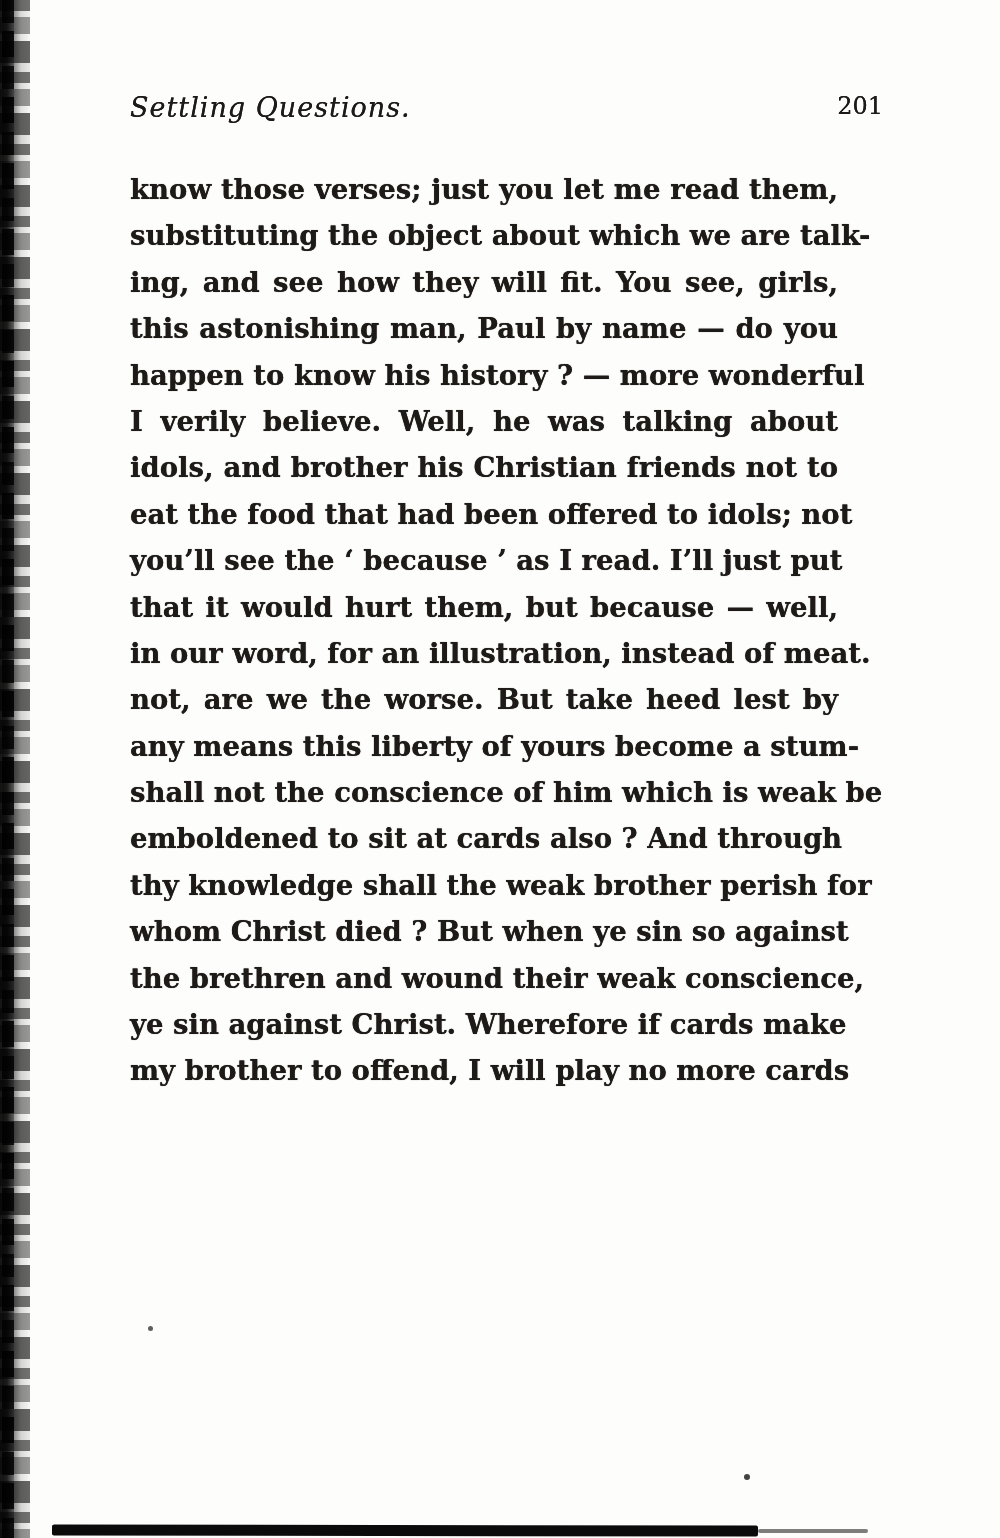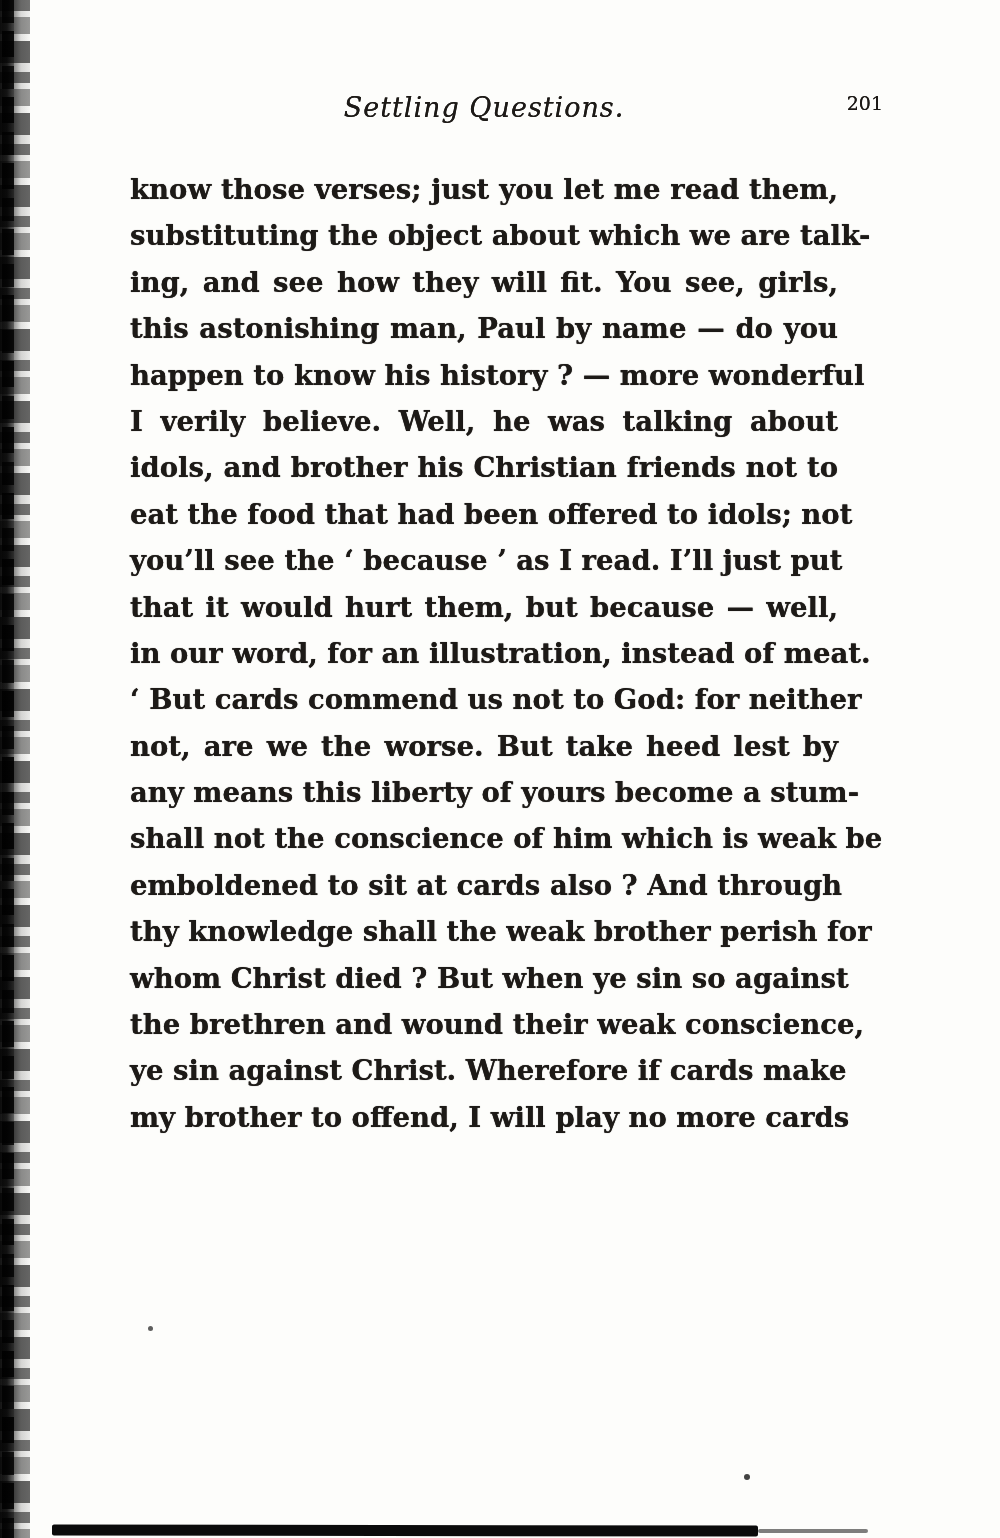--- a/index.html
+++ b/index.html
@@ -55,31 +55,31 @@
   .header {
     position: absolute;
     top: 92px;
     left: 130px;
     width: 708px;
     height: 40px;
   }
   .running-title {
     position: absolute;
     left: 0; right: 0;
-    text-align: center;
+    text-align: left;
     font-style: italic;
     font-size: 27px;
     letter-spacing: 1px;
     text-shadow: 0 0 0.6px #1d1a17;
   }
   .page-number {
     position: absolute;
     right: -45px;
     top: 0;
-    font-size: 19px;
+    font-size: 24px;
     text-shadow: 0 0 0.6px #1d1a17;
   }
 
   .body-text {
     position: absolute;
     top: 166px;
     left: 130px;
     width: 708px;
   }
   .line {
@@ -147,21 +147,20 @@
     <div class="line">substituting the object about which we are talk-</div>
     <div class="line">ing, and see how they will fit. You see, girls,</div>
     <div class="line">this astonishing man, Paul by name — do you</div>
     <div class="line">happen to know his history ? — more wonderful</div>
     <div class="line">I verily believe. Well, he was talking about</div>
     <div class="line">idols, and brother his Christian friends not to</div>
     <div class="line">eat the food that had been offered to idols; not</div>
     <div class="line">you’ll see the ‘ because ’ as I read. I’ll just put</div>
     <div class="line">that it would hurt them, but because — well,</div>
     <div class="line">in our word, for an illustration, instead of meat.</div>
-    <div class="line">‘ But cards commend us not to God: for neither</div>
     <div class="line">not, are we the worse. But take heed lest by</div>
     <div class="line">any means this liberty of yours become a stum-</div>
     <div class="line">shall not the conscience of him which is weak be</div>
     <div class="line">emboldened to sit at cards also ? And through</div>
     <div class="line">thy knowledge shall the weak brother perish for</div>
     <div class="line">whom Christ died ? But when ye sin so against</div>
     <div class="line">the brethren and wound their weak conscience,</div>
     <div class="line">ye sin against Christ. Wherefore if cards make</div>
     <div class="line">my brother to offend, I will play no more cards</div>
   </div>

